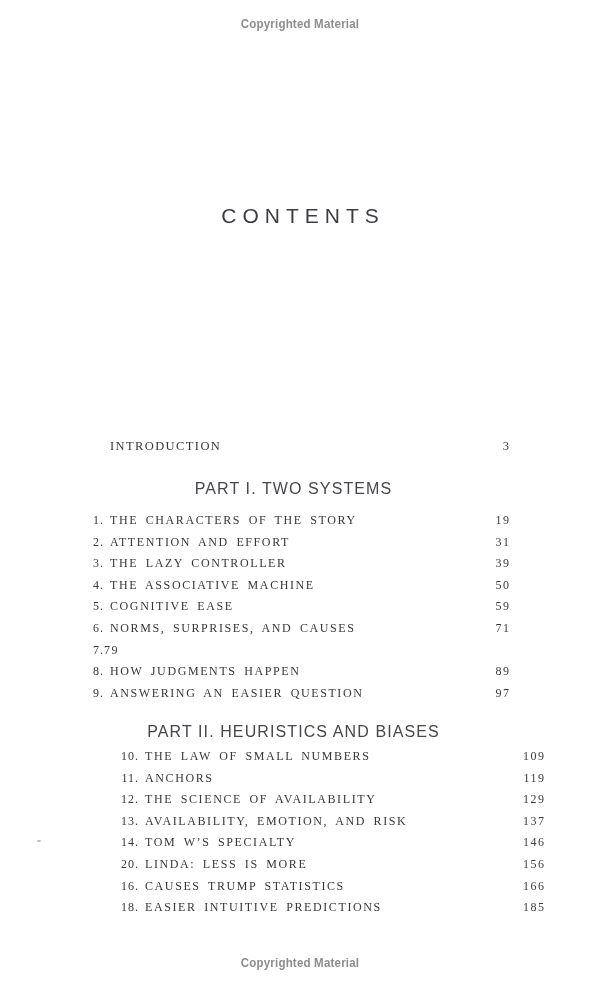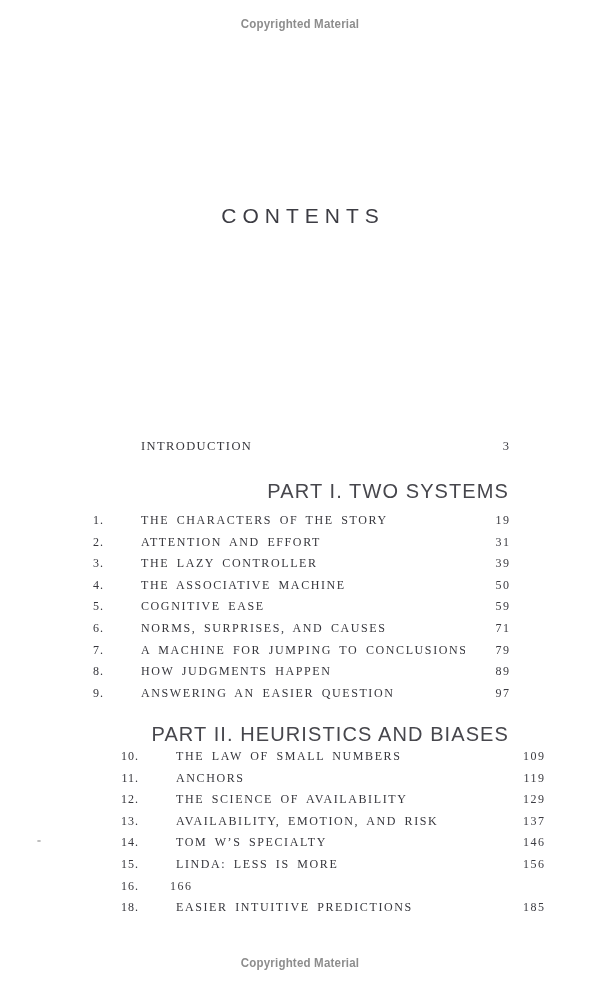--- a/index.html
+++ b/index.html
@@ -55,21 +55,20 @@
   .toc-row {
     display: flex;
     align-items: baseline;
     height: 21.6px;
     line-height: 21.6px;
     font-size: 12px;
     color: #36363c;
     letter-spacing: 1.6px;
     word-spacing: 3px;
     white-space: nowrap;
-    gap: 31px;
   }
   .toc-row .num {
     width: 26px;
     flex: 0 0 26px;
     text-align: right;
     letter-spacing: 1px;
   }
   .toc-row .chap-title {
     flex: 1 1 auto;
     margin-left: 6px;
@@ -91,23 +90,23 @@
     height: 22px;
     line-height: 22px;
     font-size: 12.5px;
   }
   .intro-row .chap-title { letter-spacing: 1.4px; }
 
   .part-heading {
     position: absolute;
     left: 0;
     width: 431px;
-    text-align: right;
+    text-align: center;
     font-family: "Liberation Sans", sans-serif;
-    font-size: 20px;
+    font-size: 16px;
     font-weight: 400;
     letter-spacing: 1.1px;
     color: #46464c;
     white-space: nowrap;
   }
   #part1-heading { top: 480px; }
   #part2-heading { top: 723px; }
 
   .chapter-list {
     position: absolute;
@@ -173,21 +172,20 @@
         <span class="chap-title">COGNITIVE EASE</span>
         <span class="pg">59</span>
       </div>
       <div class="toc-row">
         <span class="num">6.</span>
         <span class="chap-title">NORMS, SURPRISES, AND CAUSES</span>
         <span class="pg">71</span>
       </div>
       <div class="toc-row">
         <span class="num">7.</span>
-        <span class="chap-title">A MACHINE FOR JUMPING TO CONCLUSIONS</span>
         <span class="pg">79</span>
       </div>
       <div class="toc-row">
         <span class="num">8.</span>
         <span class="chap-title">HOW JUDGMENTS HAPPEN</span>
         <span class="pg">89</span>
       </div>
       <div class="toc-row">
         <span class="num">9.</span>
         <span class="chap-title">ANSWERING AN EASIER QUESTION</span>
@@ -217,26 +215,27 @@
         <span class="num">13.</span>
         <span class="chap-title">AVAILABILITY, EMOTION, AND RISK</span>
         <span class="pg">137</span>
       </div>
       <div class="toc-row">
         <span class="num">14.</span>
         <span class="chap-title">TOM W’S SPECIALTY</span>
         <span class="pg">146</span>
       </div>
       <div class="toc-row">
-        <span class="num">15.</span>
+        <span class="num">20.</span>
         <span class="chap-title">LINDA: LESS IS MORE</span>
         <span class="pg">156</span>
       </div>
       <div class="toc-row">
         <span class="num">16.</span>
+        <span class="chap-title">CAUSES TRUMP STATISTICS</span>
         <span class="pg">166</span>
       </div>
       <div class="toc-row">
         <span class="num">18.</span>
         <span class="chap-title">EASIER INTUITIVE PREDICTIONS</span>
         <span class="pg">185</span>
       </div>
     </div>
 
   </div>

